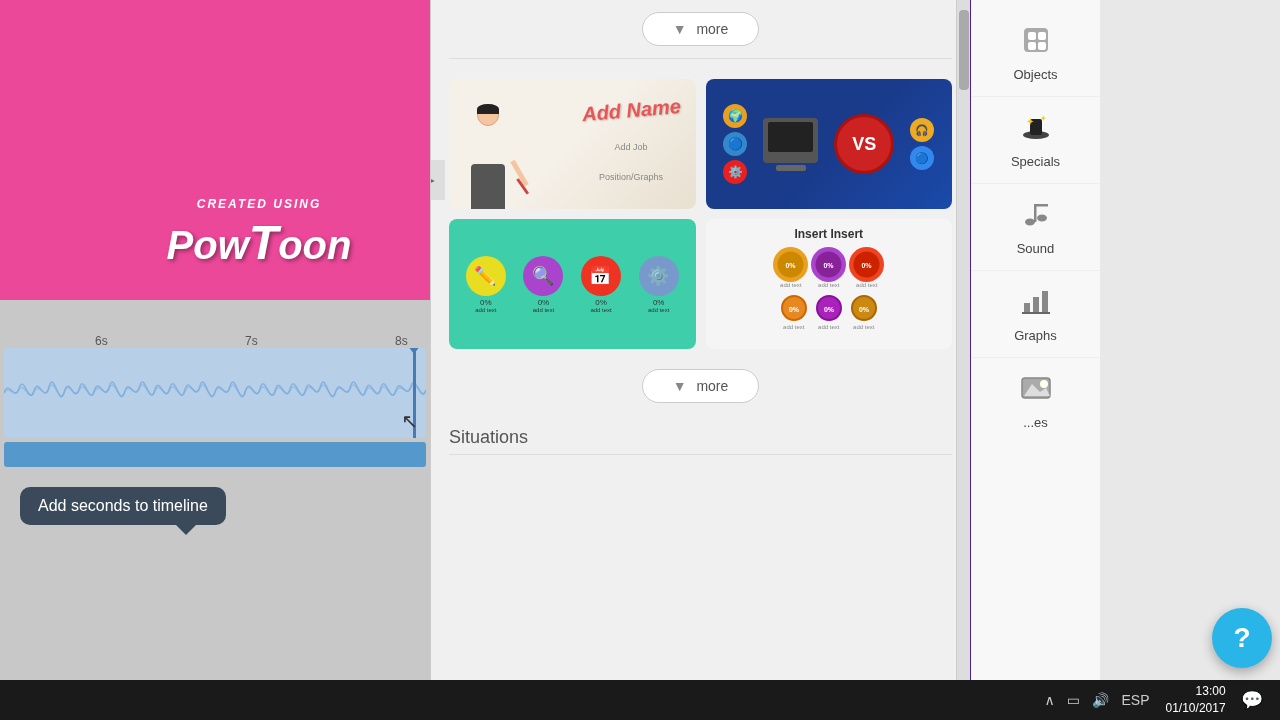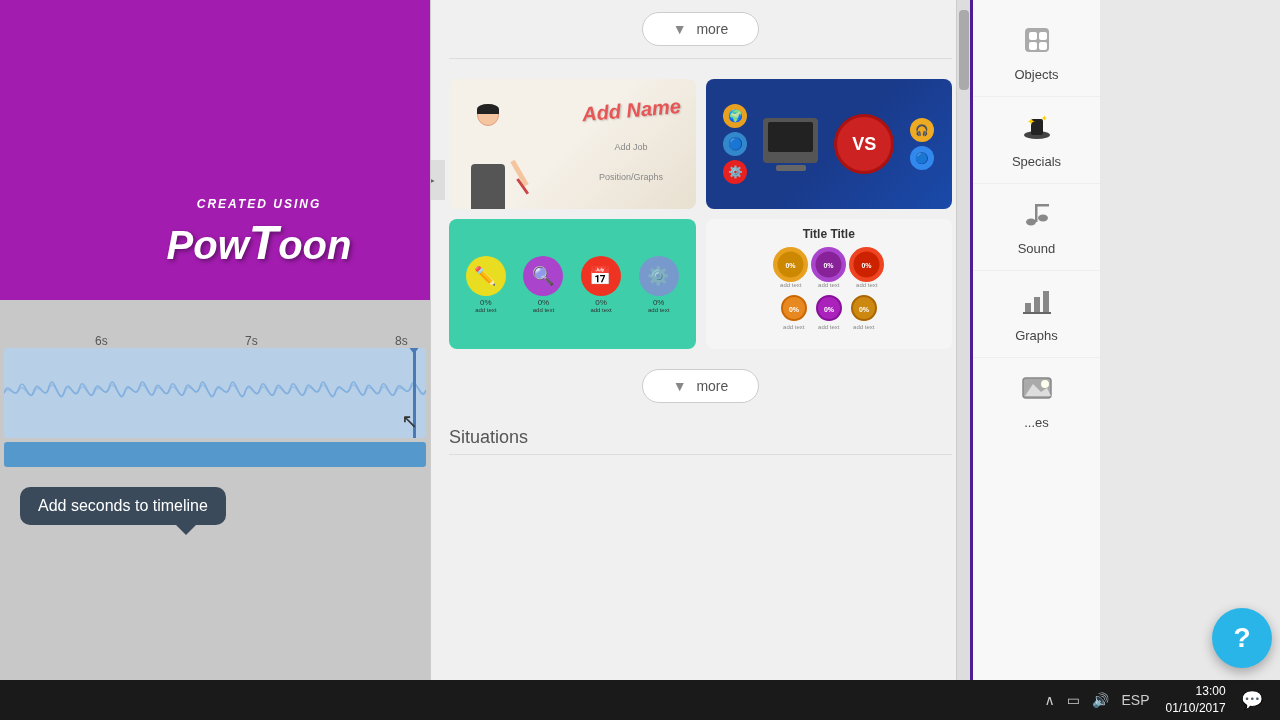--- a/index.html
+++ b/index.html
@@ -24,21 +24,21 @@
       width: 430px;
       display: flex;
       flex-direction: column;
       background: #d0d0d0;
       flex-shrink: 0;
     }
 
     .canvas-preview {
       width: 518px;
       height: 300px;
-      background: #a21caf;
+      background: #ec4899;
       position: relative;
       flex-shrink: 0;
     }
 
     .powtoon-logo {
       position: absolute;
       bottom: 30px;
       left: 50%;
       transform: translateX(-50%);
       text-align: center;
@@ -402,21 +402,21 @@
     }
 
     
     .right-sidebar {
       width: 130px;
       background: #f8f8f8;
       display: flex;
       flex-direction: column;
       align-items: center;
       padding-top: 10px;
-      border-left: 3px solid #4c1d95;
+      border-left: 1px solid #4c1d95;
       gap: 0;
     }
 
     .sidebar-item {
       width: 100%;
       display: flex;
       flex-direction: column;
       align-items: center;
       padding: 14px 8px;
       cursor: pointer;
@@ -658,21 +658,21 @@
           <div class="info-item">
             <div class="info-circle" style="background:#7799cc;">⚙️</div>
             <div class="percent-text">0%</div>
             <div style="font-size:6px;color:#333;">add text</div>
           </div>
         </div>
       </div>
 
       <div class="template-card template-pie">
         <div class="template-pie-inner">
-          <div class="pie-title">Title Title</div>
+          <div class="pie-title">Insert Insert</div>
           <div style="display:flex;gap:3px;flex-wrap:wrap;justify-content:center;">
             <div style="display:flex;flex-direction:column;align-items:center;">
               <div class="pie-circle" style="background:#e8a020;">
                 <svg width="35" height="35" viewBox="0 0 35 35">
                   <circle cx="17.5" cy="17.5" r="14" fill="#cc8800" stroke="#e8a020" stroke-width="2"></circle>
                   <text x="17.5" y="21" text-anchor="middle" font-size="7" fill="white" font-weight="bold">0%</text>
                 </svg>
               </div>
               <div style="font-size:6px;color:#888;">add text</div>
             </div>

